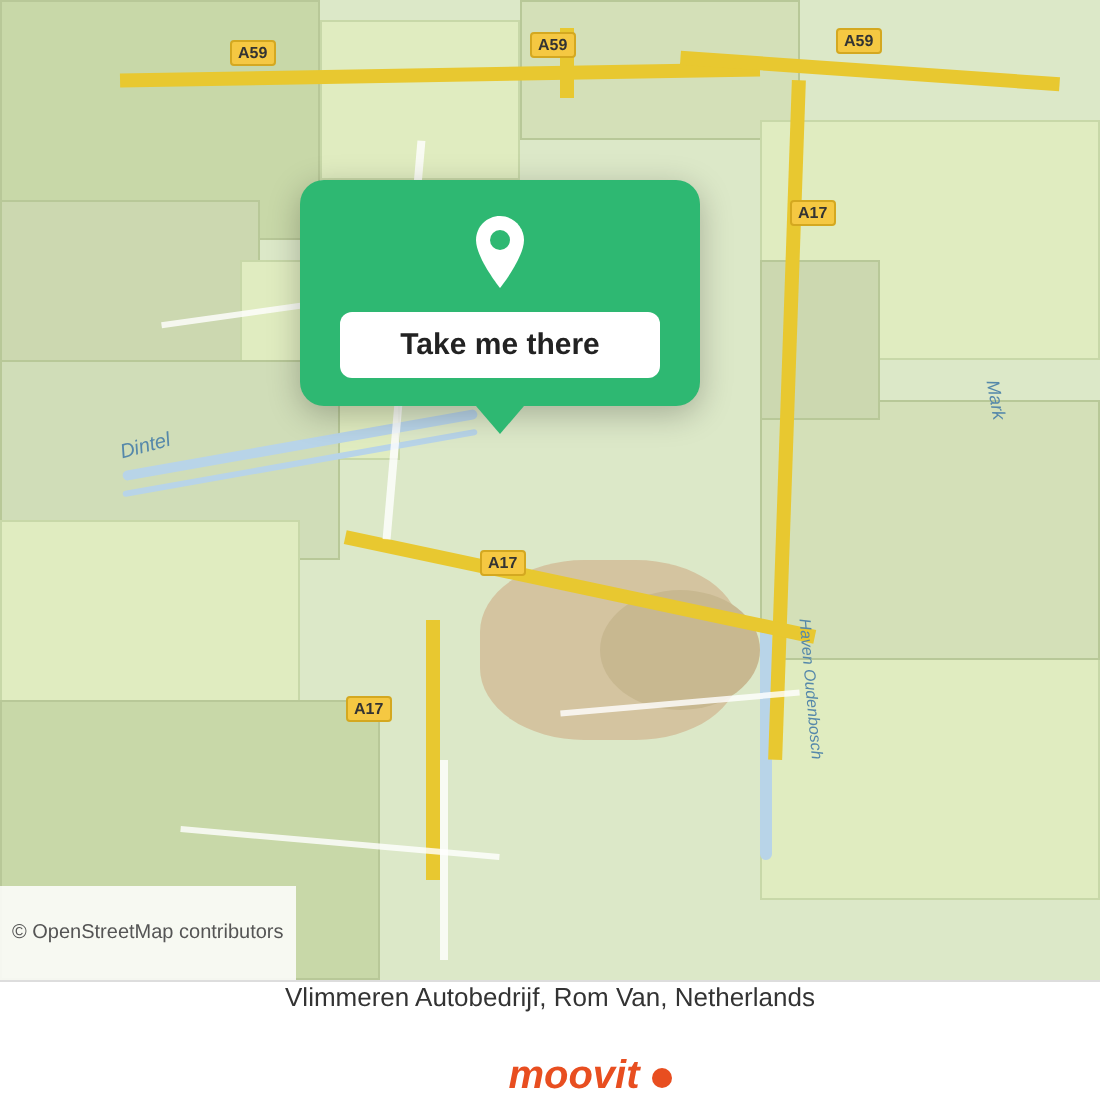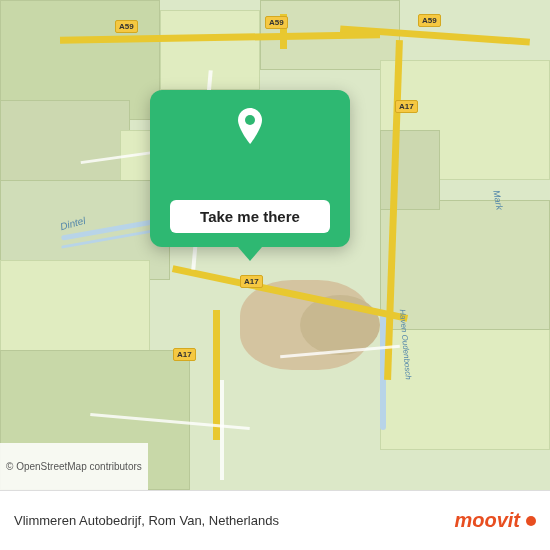--- a/index.html
+++ b/index.html
@@ -93,21 +93,20 @@
       border: none;
       border-radius: 6px;
       padding: 8px 22px;
       font-size: 15px;
       font-weight: 600;
       color: #222;
       cursor: pointer;
       white-space: nowrap;
       width: 100%;
       text-align: center;
-      margin-top: 44px;
     }
 
     
     .popup-card::after {
       content: '';
       position: absolute;
       bottom: -14px;
       left: 50%;
       transform: translateX(-50%);
       border-left: 12px solid transparent;
@@ -129,20 +128,21 @@
     
     .bottom-bar {
       width: 550px;
       height: 60px;
       background: #ffffff;
       border-top: 1px solid #ddd;
       display: flex;
       align-items: center;
       justify-content: space-between;
       padding: 0 14px;
+      flex-direction: column;
     }
 
     .bottom-title {
       font-size: 13px;
       color: #333;
       font-weight: 400;
     }
 
     .moovit-logo {
       display: flex;

